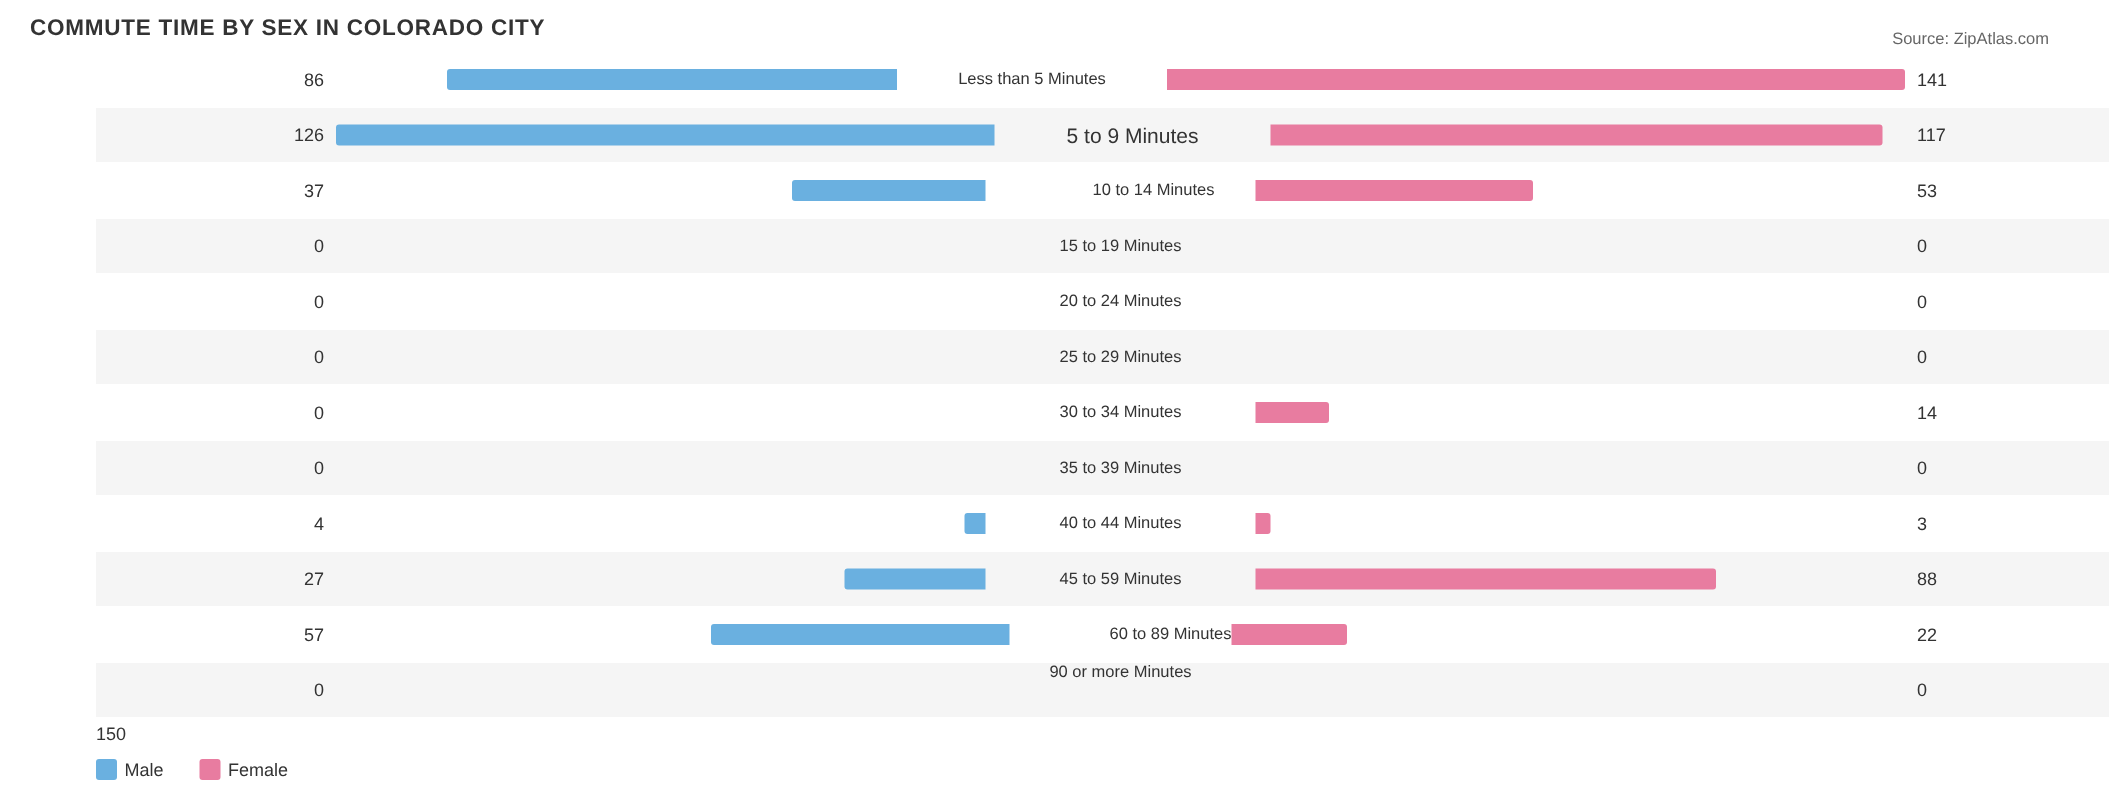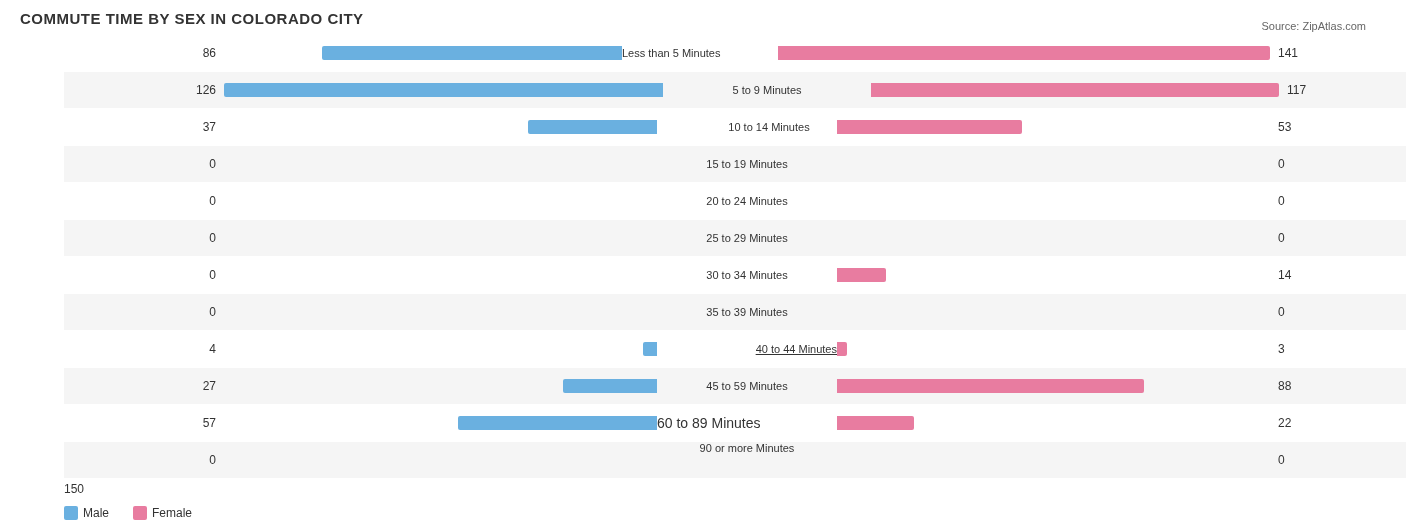--- a/index.html
+++ b/index.html
@@ -128,36 +128,36 @@
 
   <div class="chart-container">
     <div id="rows-container">
         <div class="row white">
     <div class="left-value">86</div>
     <div class="bars-area" style="position:relative;">
       <div style="display:flex;width:100%;height:100%;align-items:center;position:relative;">
         <div class="male-bar-wrap">
           <div class="male-bar" style="width:300px;"></div>
         </div>
-        <div style="width:156px;text-align:left;flex-shrink:0;font-size:11px;color:#333;white-space:nowrap;z-index:2;">Less than 5 Minutes</div>
+        <div style="width:180px;text-align:center;flex-shrink:0;font-size:11px;color:#333;white-space:nowrap;z-index:2;">Less than 5 Minutes</div>
         <div class="female-bar-wrap">
           <div class="female-bar" style="width:492px;"></div>
         </div>
       </div>
     </div>
     <div class="right-value">141</div>
   </div>
         <div class="row alt">
     <div class="left-value">126</div>
     <div class="bars-area" style="position:relative;">
       <div style="display:flex;width:100%;height:100%;align-items:center;position:relative;">
         <div class="male-bar-wrap">
           <div class="male-bar" style="width:439px;"></div>
         </div>
-        <div style="width:208px;text-align:center;flex-shrink:0;font-size:11px;color:#333;white-space:nowrap;z-index:2;">5 to 9 Minutes</div>
+        <div style="width:184px;text-align:center;flex-shrink:0;font-size:14px;color:#333;white-space:nowrap;z-index:2;">5 to 9 Minutes</div>
         <div class="female-bar-wrap">
           <div class="female-bar" style="width:408px;"></div>
         </div>
       </div>
     </div>
     <div class="right-value">117</div>
   </div>
         <div class="row white">
     <div class="left-value">37</div>
     <div class="bars-area" style="position:relative;">
@@ -248,21 +248,21 @@
     </div>
     <div class="right-value">0</div>
   </div>
         <div class="row white">
     <div class="left-value">4</div>
     <div class="bars-area" style="position:relative;">
       <div style="display:flex;width:100%;height:100%;align-items:center;position:relative;">
         <div class="male-bar-wrap">
           <div class="male-bar" style="width:14px;"></div>
         </div>
-        <div style="width:180px;text-align:right;flex-shrink:0;font-size:11px;color:#333;white-space:nowrap;z-index:2;text-decoration:underline;">40 to 44 Minutes</div>
+        <div style="width:180px;text-align:center;flex-shrink:0;font-size:11px;color:#333;white-space:nowrap;z-index:2;">40 to 44 Minutes</div>
         <div class="female-bar-wrap">
           <div class="female-bar" style="width:10px;"></div>
         </div>
       </div>
     </div>
     <div class="right-value">3</div>
   </div>
         <div class="row alt">
     <div class="left-value">27</div>
     <div class="bars-area" style="position:relative;">
@@ -278,21 +278,21 @@
     </div>
     <div class="right-value">88</div>
   </div>
         <div class="row white">
     <div class="left-value">57</div>
     <div class="bars-area" style="position:relative;">
       <div style="display:flex;width:100%;height:100%;align-items:center;position:relative;">
         <div class="male-bar-wrap">
           <div class="male-bar" style="width:199px;"></div>
         </div>
-        <div style="width:180px;text-align:left;flex-shrink:0;font-size:14px;color:#333;white-space:nowrap;z-index:2;">60 to 89 Minutes</div>
+        <div style="width:148px;text-align:right;flex-shrink:0;font-size:11px;color:#333;white-space:nowrap;z-index:2;">60 to 89 Minutes</div>
         <div class="female-bar-wrap">
           <div class="female-bar" style="width:77px;"></div>
         </div>
       </div>
     </div>
     <div class="right-value">22</div>
   </div>
         <div class="row alt">
     <div class="left-value">0</div>
     <div class="bars-area" style="position:relative;">

